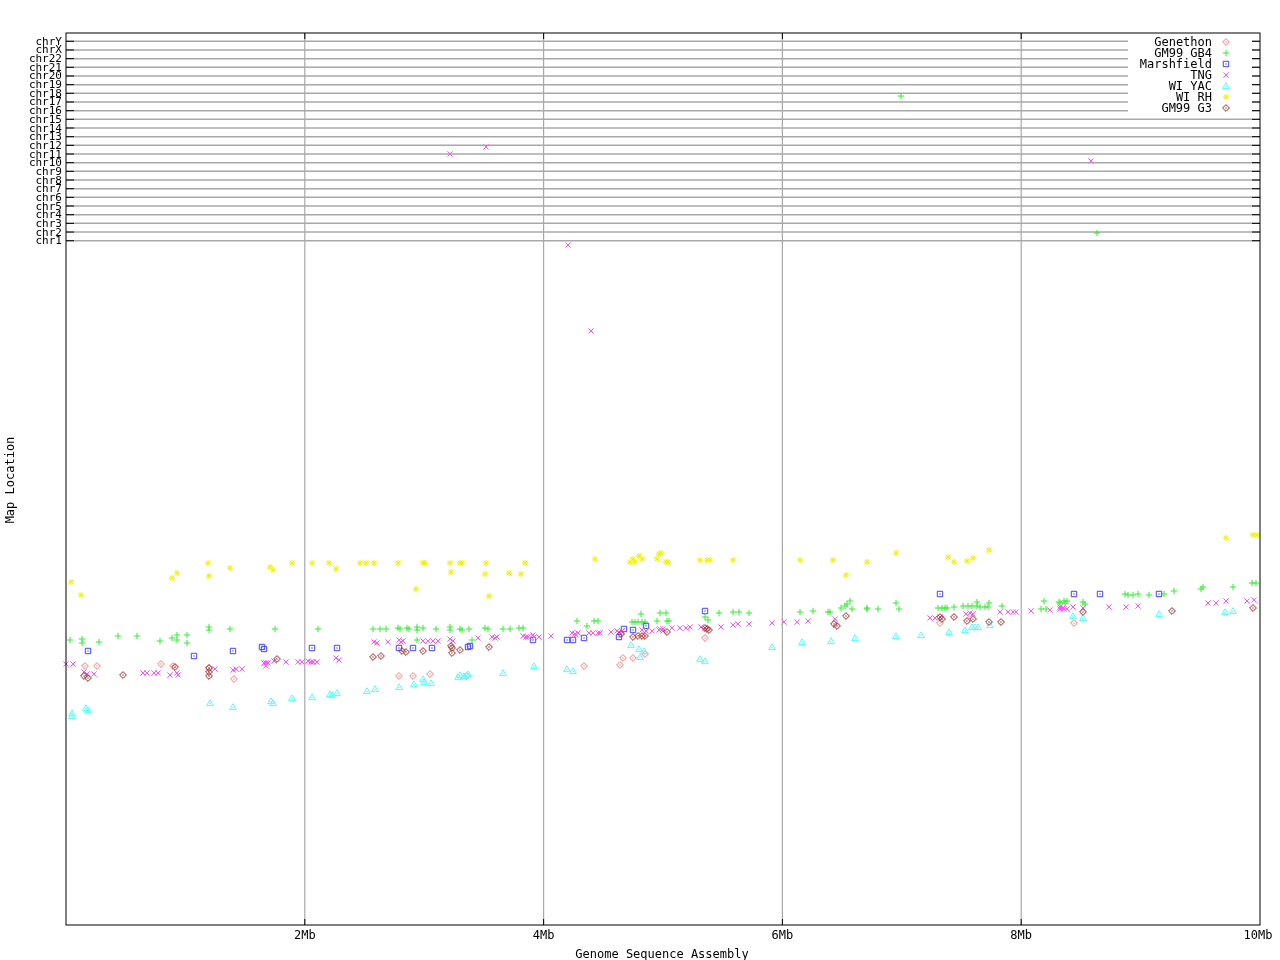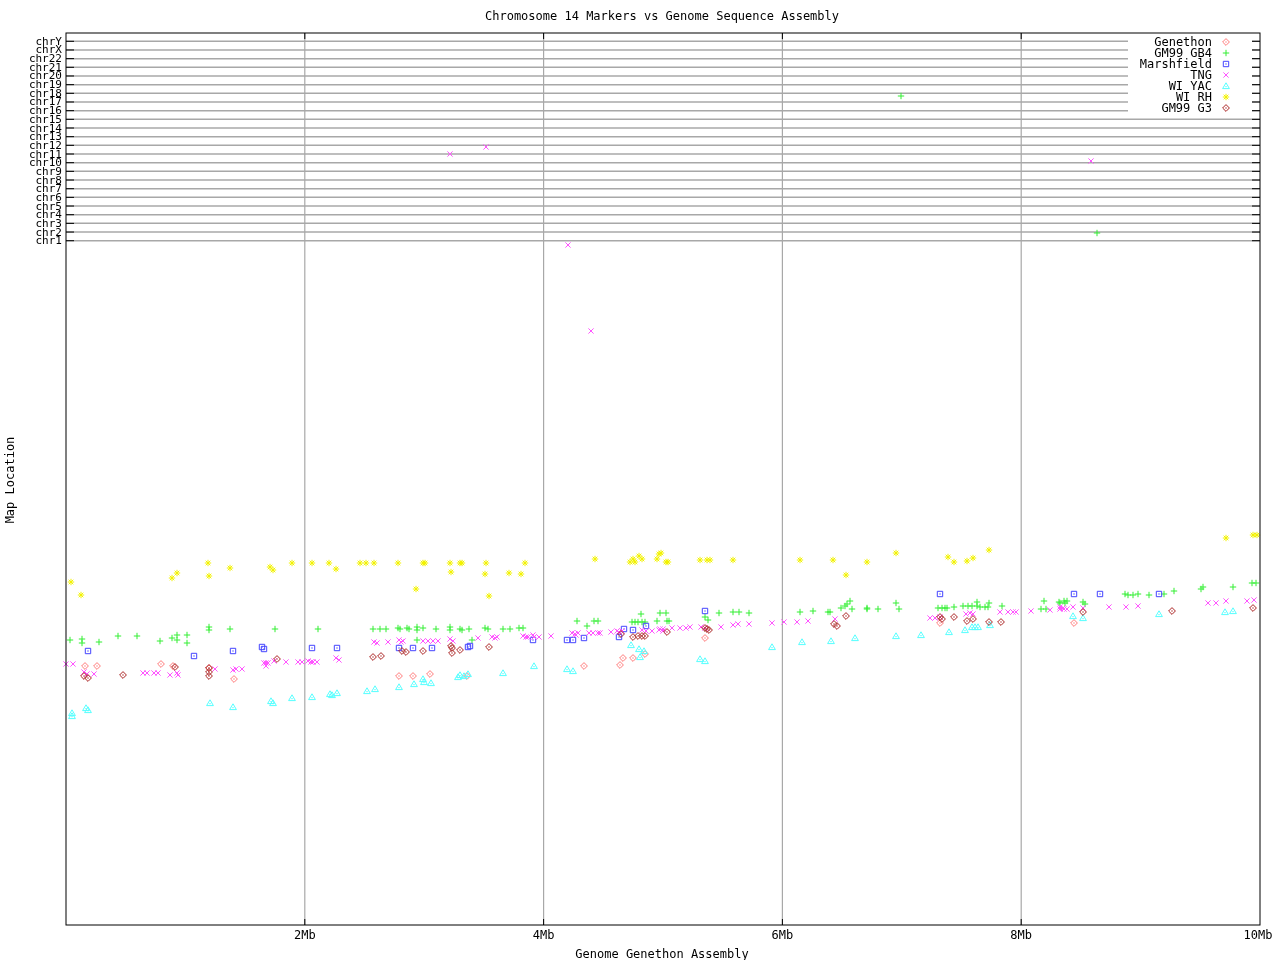--- a/index.html
+++ b/index.html
@@ -11,23 +11,22 @@
           font-size:12px;white-space:nowrap;}
   .ylabel{position:absolute;left:10px;top:480px;transform:translate(-50%,-50%) rotate(-90deg);
           font-size:12px;white-space:nowrap;}
   svg{position:absolute;left:0;top:0;}
   svg text{font-family:"DejaVu Sans Mono",monospace;fill:#000;}
 </style>
 </head>
 <body>
 
 <div class="page">
-  <div class="title">Chromosome 14 Markers vs Genome Sequence Assembly</div>
   <div class="ylabel">Map Location</div>
-  <div class="xlabel">Genome Genethon Assembly</div>
+  <div class="xlabel">Genome Sequence Assembly</div>
   <svg id="chart-svg" width="1280" height="960">
       <g>
         <line x1="66" y1="41.3" x2="1260" y2="41.3" stroke="#a8a8a8" stroke-width="1.5"></line>
         <text x="62" y="44.8" text-anchor="end" font-size="11px">chrY</text>
         <line x1="66" y1="49.97" x2="1260" y2="49.97" stroke="#a8a8a8" stroke-width="1.5"></line>
         <text x="62" y="53.47" text-anchor="end" font-size="11px">chrX</text>
         <line x1="66" y1="58.64" x2="1260" y2="58.64" stroke="#a8a8a8" stroke-width="1.5"></line>
         <text x="62" y="62.14" text-anchor="end" font-size="11px">chr22</text>
         <line x1="66" y1="67.31" x2="1260" y2="67.31" stroke="#a8a8a8" stroke-width="1.5"></line>
         <text x="62" y="70.81" text-anchor="end" font-size="11px">chr21</text>

